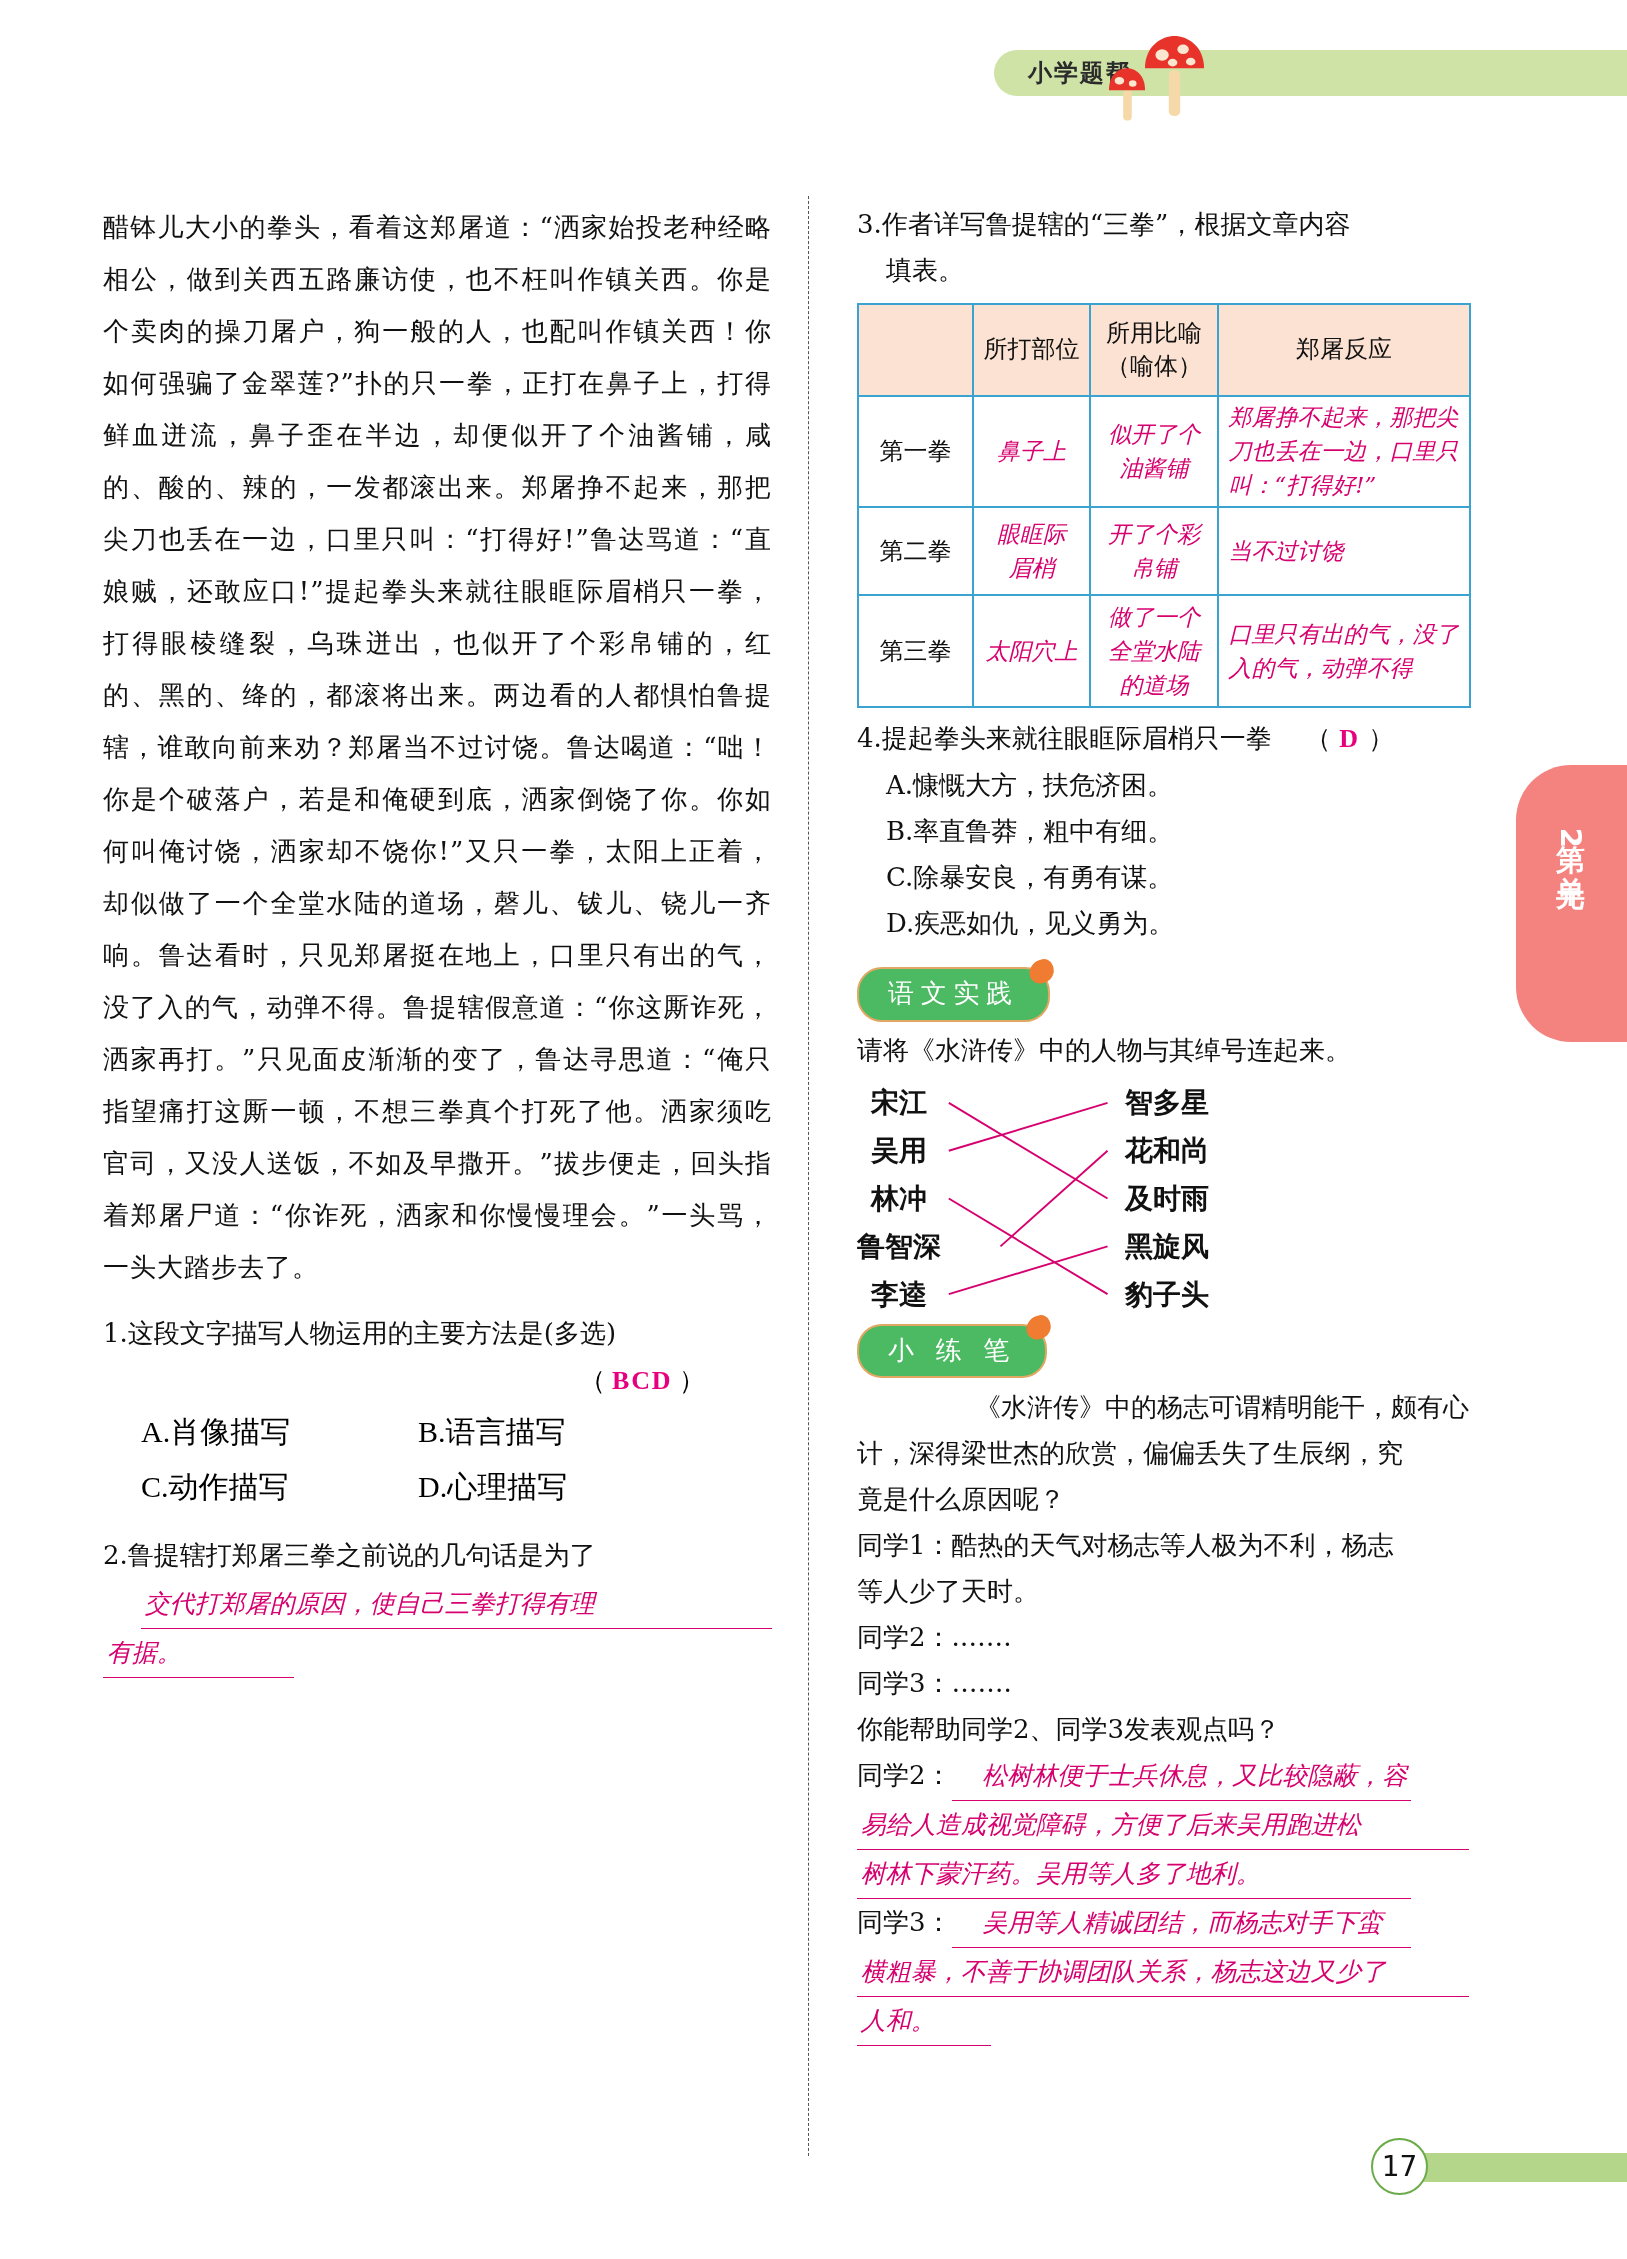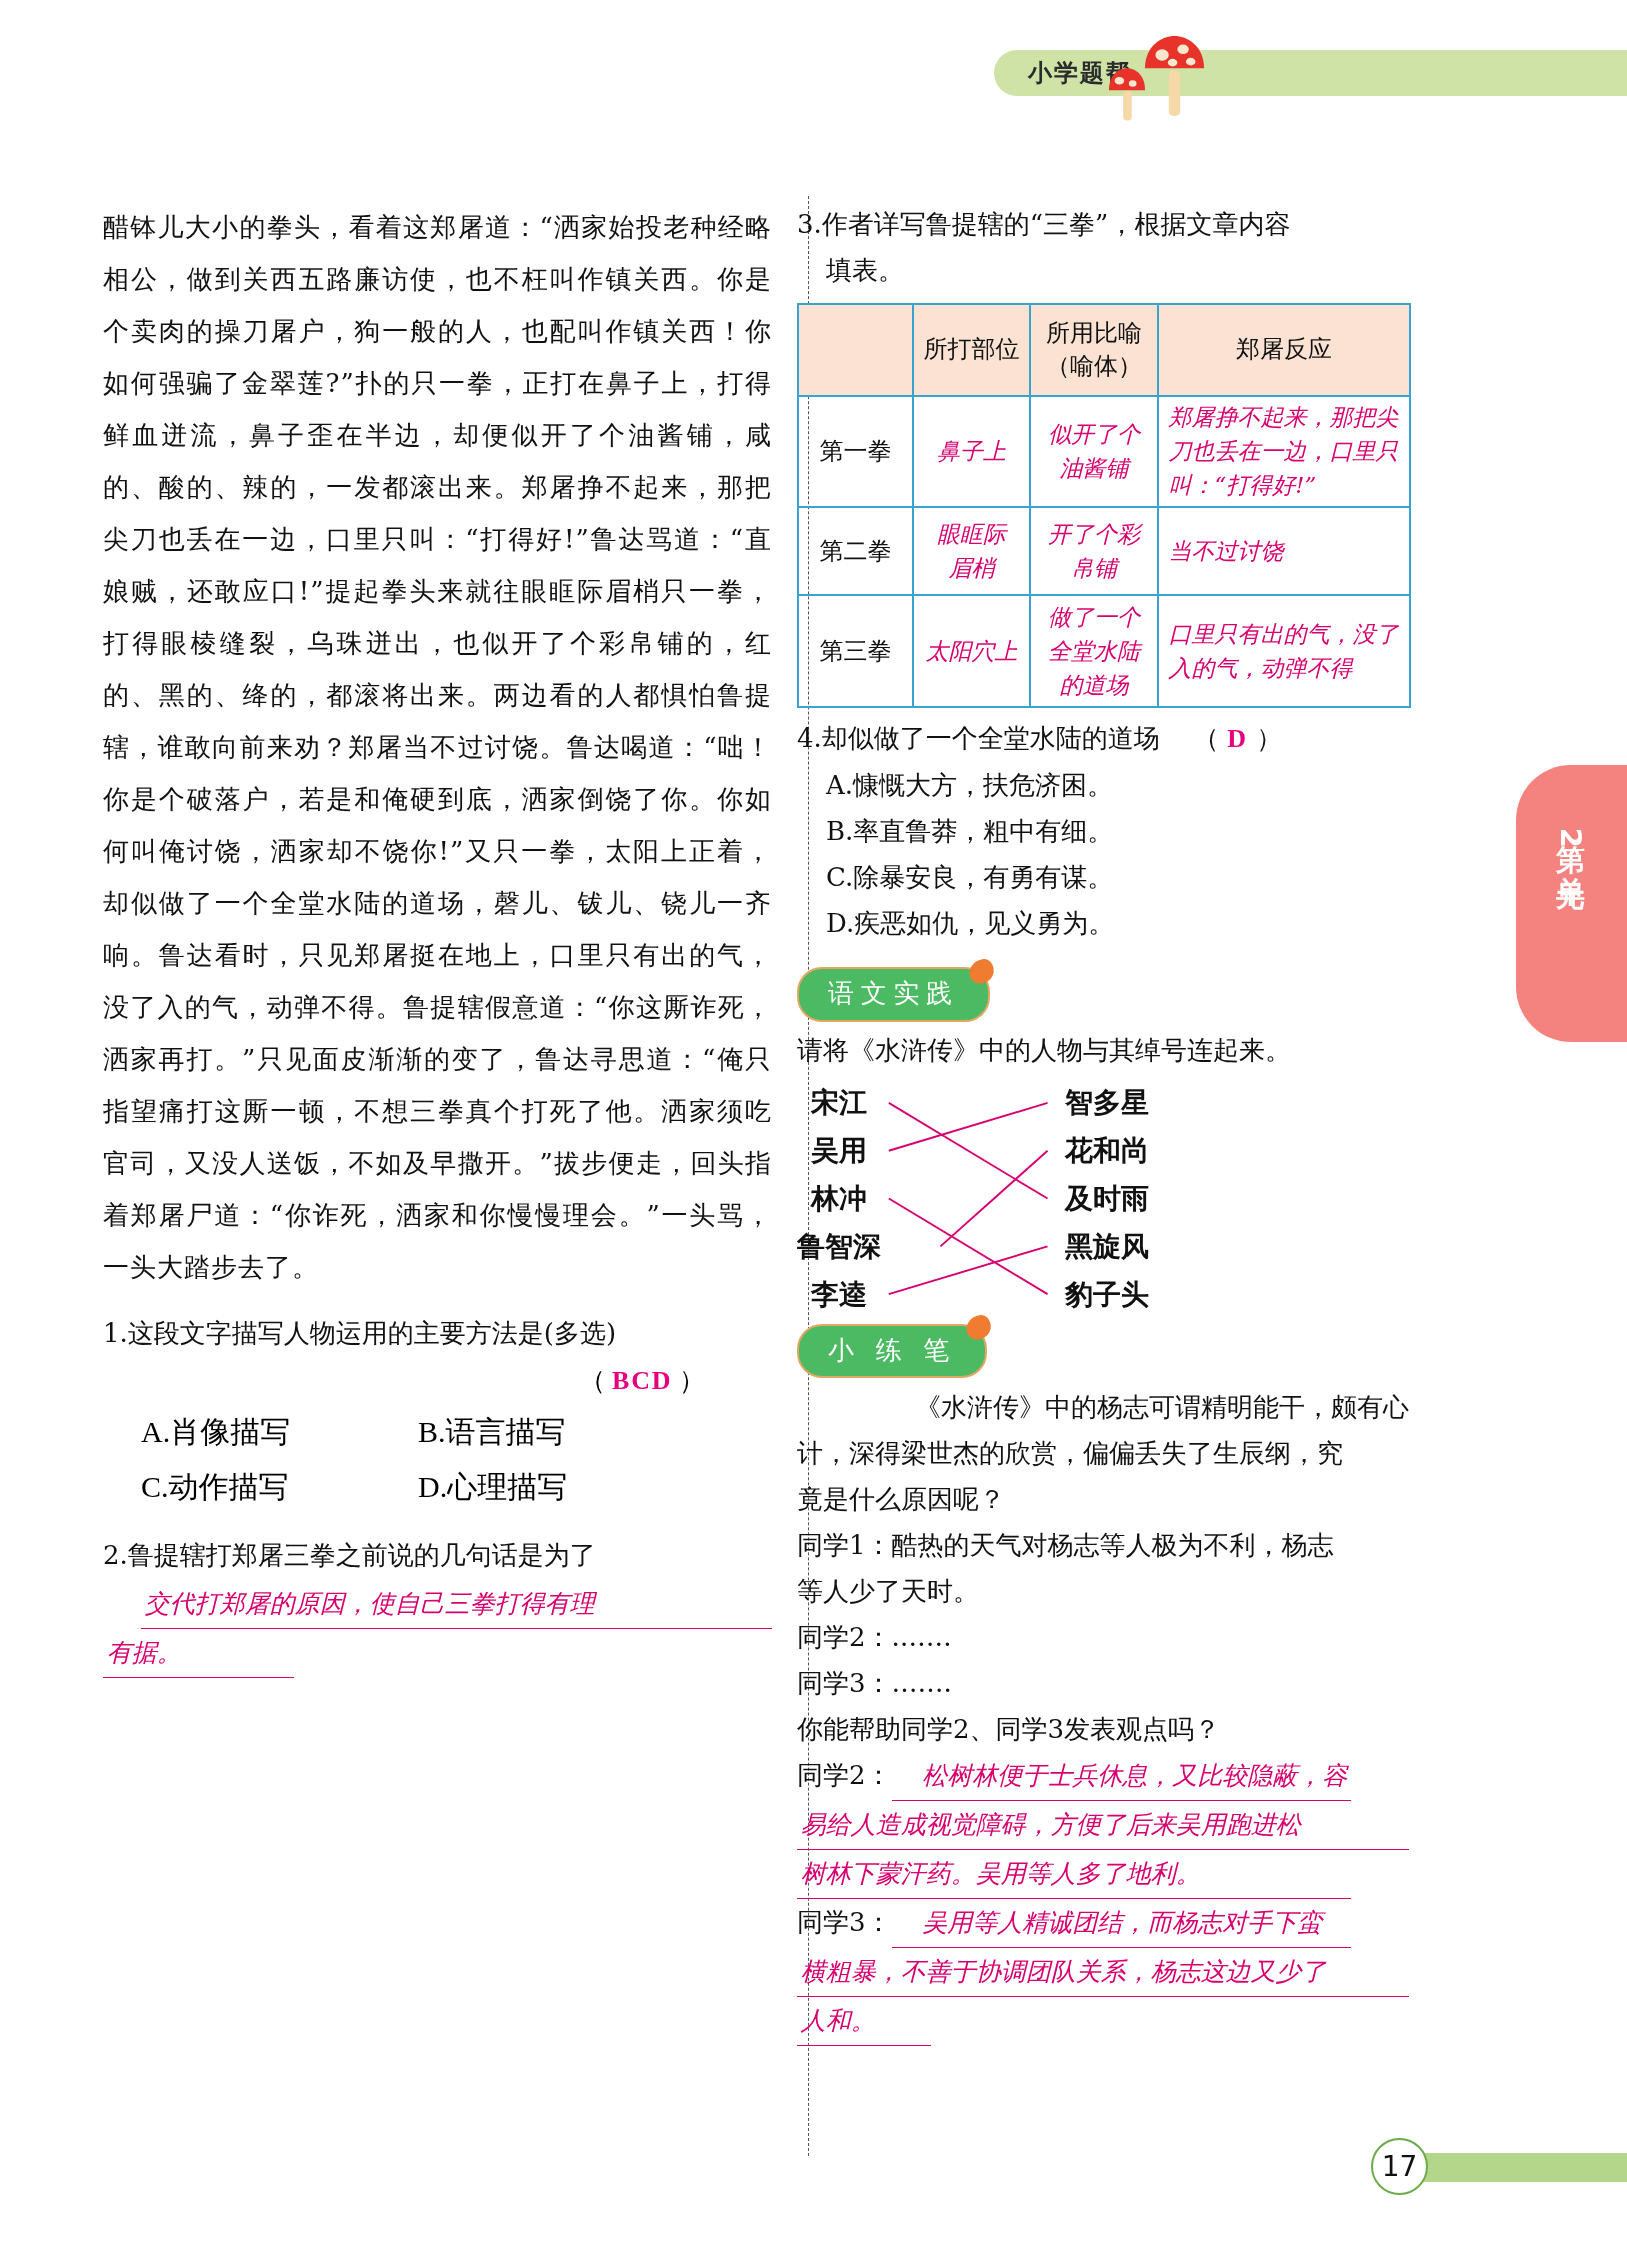--- a/index.html
+++ b/index.html
@@ -83,21 +83,21 @@
   .hand-line{
     border-bottom:1.5px solid #d6006f;
     display:block;
     font-size:25px;
     line-height:48px;
     padding-left:3.8px;
   }
 
   
   #right-col{
-    position:absolute; left:797px; top:105px;
+    position:absolute; left:857px; top:105px;
     width:612px;
   }
   .r-q{
     font-size:26px; line-height:46px; color:#111;
     font-family:"DejaVu Serif","Liberation Serif",serif;
   }
   .r-indent{ padding-left:29px; }
 
   
   table.fist-table{
@@ -322,21 +322,21 @@
             <div>的道场</div>
           </td>
           <td class="cell-hand left">口里只有出的气，没了入的气，动弹不得</td>
         </tr>
       </tbody>
     </table>
 
     
     <div style="margin-top:7.6px;">
       <div class="r-q">
-        <span>4.</span><span>却似做了一个全堂水陆的道场</span>
+        <span>4.</span><span>提起拳头来就往眼眶际眉梢只一拳</span>
         <span style="padding-left:25px;">（</span>
         <span class="ans-red">D</span>
         <span>）</span>
       </div>
       <div class="r-q r-indent">A.慷慨大方，扶危济困。</div>
       <div class="r-q r-indent">B.率直鲁莽，粗中有细。</div>
       <div class="r-q r-indent">C.除暴安良，有勇有谋。</div>
       <div class="r-q r-indent">D.疾恶如仇，见义勇为。</div>
     </div>
 

